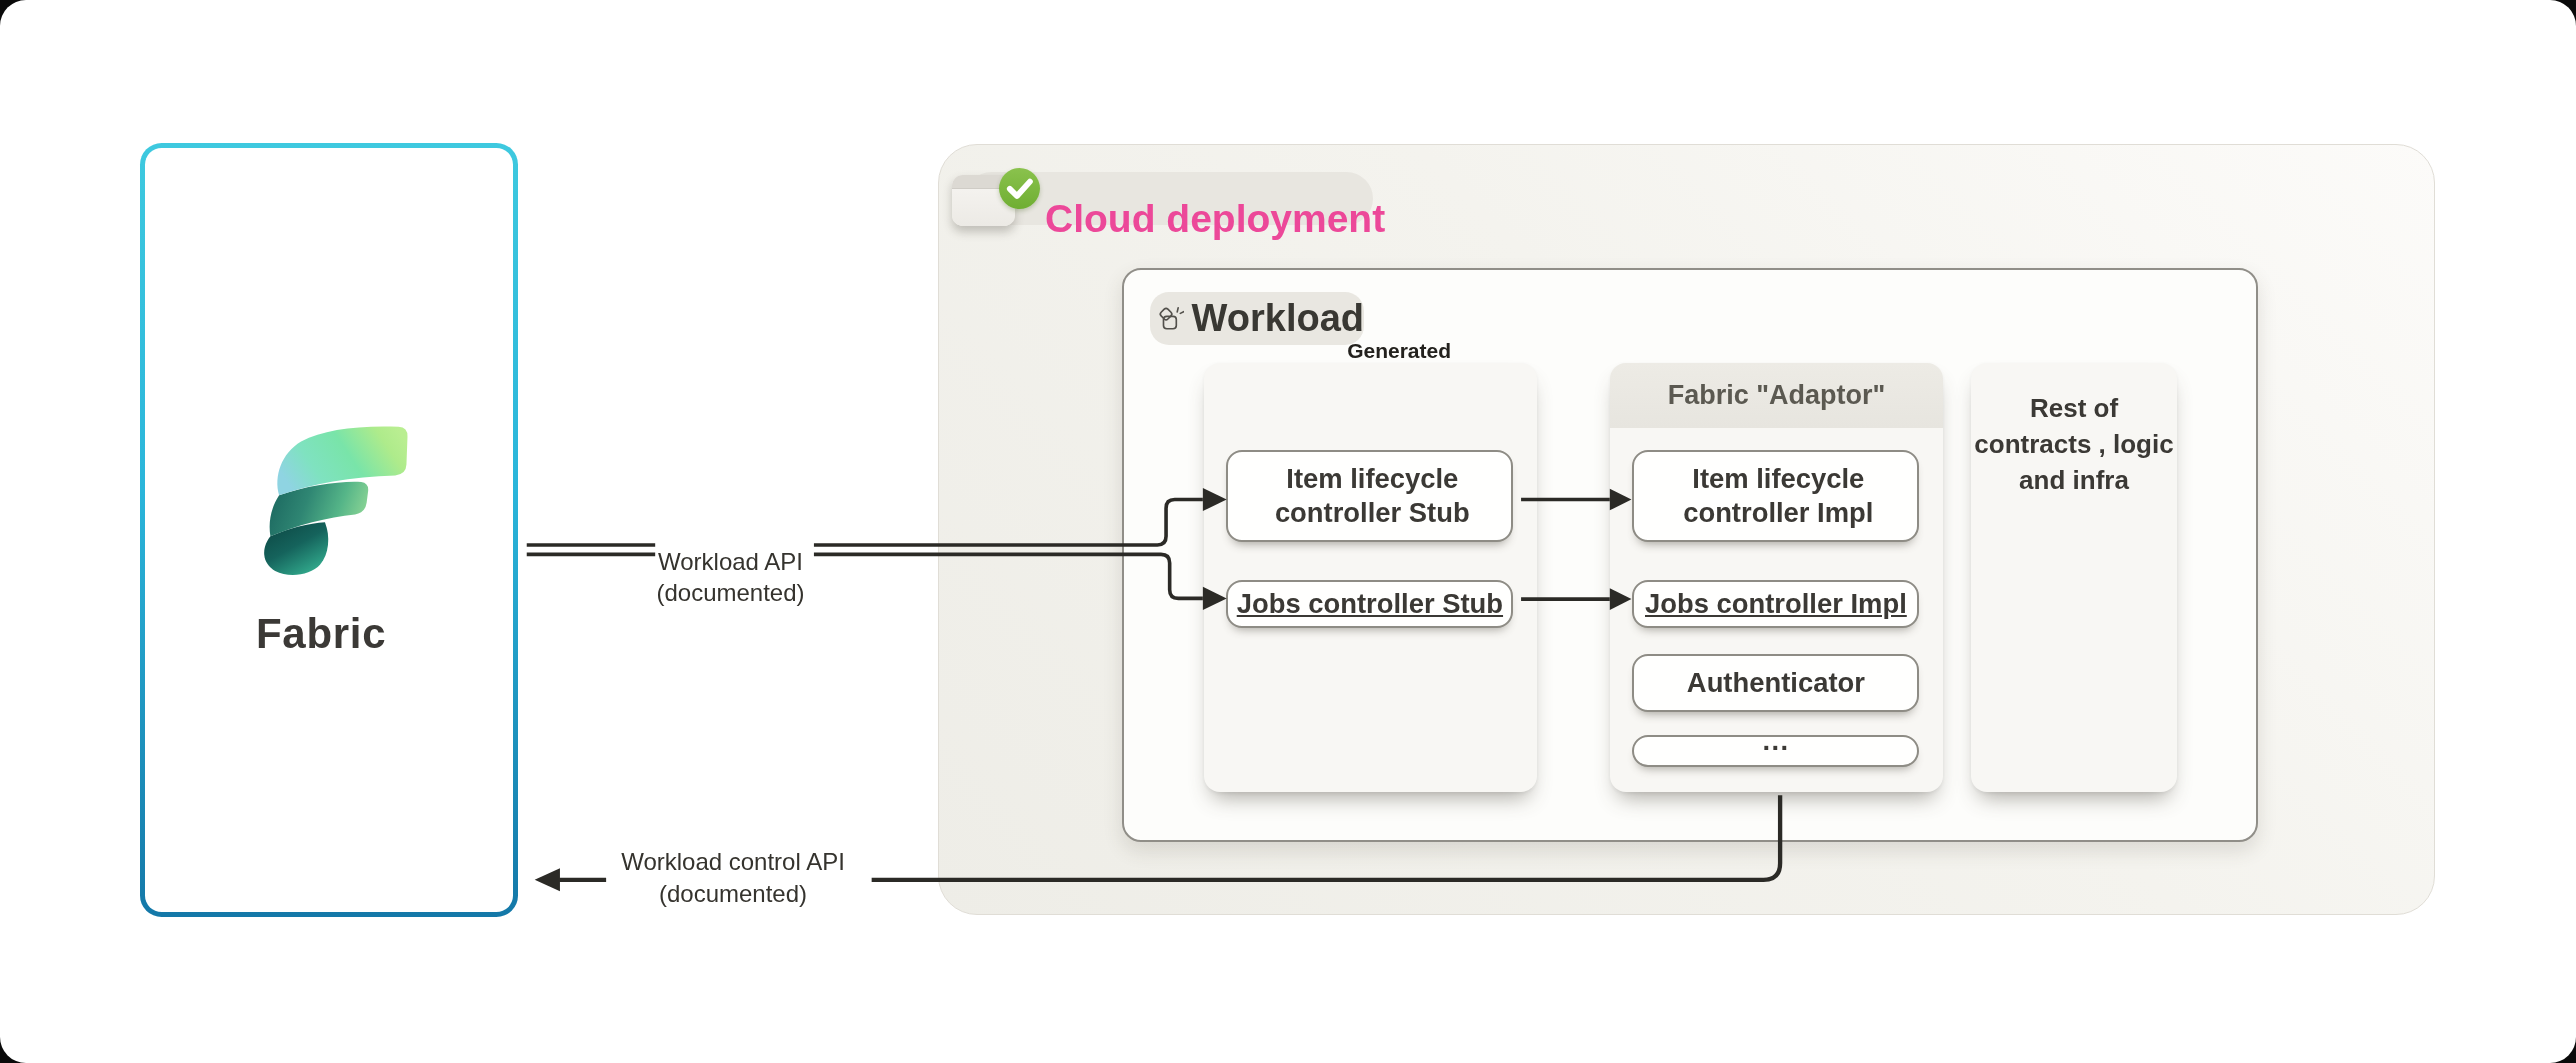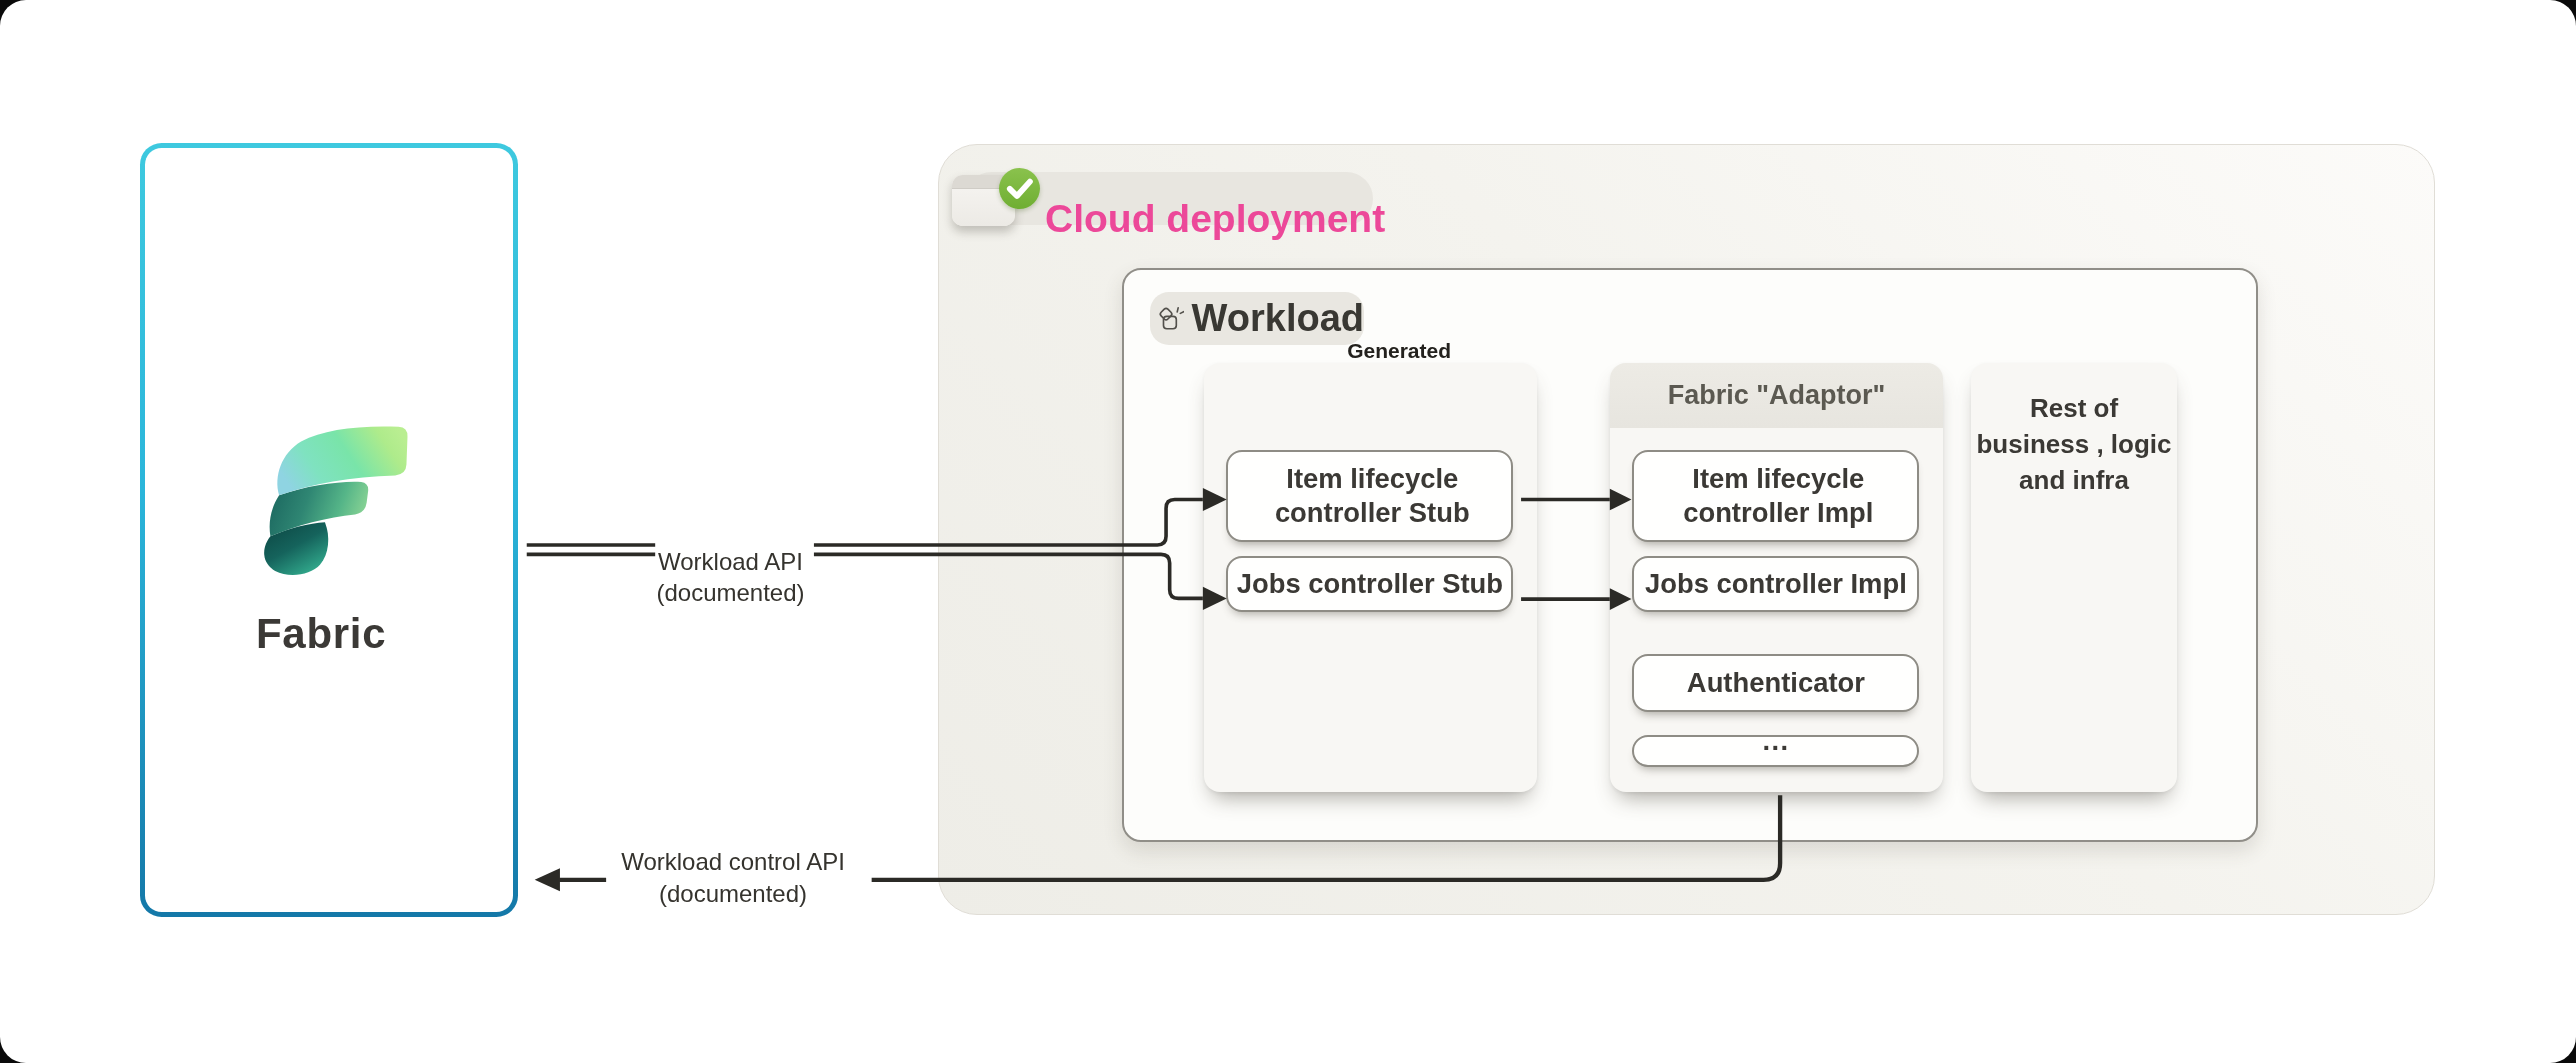--- a/index.html
+++ b/index.html
@@ -46,21 +46,21 @@
   .col-adaptor { left:1610px; width:333px; }
   .col-rest { left:1971px; width:206px; padding-top:27.4px; }
   .col-header { height:65px; border-radius:16px 16px 0 0; display:flex; align-items:center; justify-content:center;
     background:linear-gradient(180deg,#edebe5 0%, #e7e5df 100%);
     font-size:27px; font-weight:600; color:#5b5951; white-space:nowrap; }
   .node { position:absolute; left:22.4px; width:287px; background:#fffffe; border:2.2px solid #8e8c85; border-radius:16px;
     display:flex; align-items:center; justify-content:center; text-align:center; padding:0 7.2px;
     font-size:27.4px; font-weight:600; color:#3b3935; line-height:34px;
     box-shadow:0 6.5px 10px -5px rgba(70,66,56,.45); }
   .node-1 { top:87px; height:92px;padding-left:12px; }
-  .node-2 { top:193px; height:56px; }
+  .node-2 { top:217px; height:48px;text-decoration:underline; }
   .node-3 { top:291px; height:58px; }
   .node-4 { top:372px; height:32px; }
   .node-4 span { display:block; transform:translateY(-30%); font-weight:700; letter-spacing:1.4px; }
   .rest-line { display:block; text-align:center; font-size:26px; font-weight:600; color:#3b3935; line-height:36px; white-space:nowrap; }
 
   
   #arrows { position:absolute; left:0; top:0; width:2576px; height:1064px; z-index:5; pointer-events:none; }
   .api-label { position:absolute; z-index:6; text-align:center; font-size:24px; color:#35332e; }
   .api-label div { white-space:nowrap; }
   .api-label-top { left:648px; top:546px; width:165px; line-height:31px; }
@@ -139,21 +139,21 @@
     <div class="node node-1">Item lifecycle controller Impl</div>
     <div class="node node-2">Jobs controller Impl</div>
     <div class="node node-3">Authenticator</div>
     <div class="node node-4">
       <span>...</span>
     </div>
   </div>
 
   <div class="col col-rest">
     <span class="rest-line">Rest of</span>
-    <span class="rest-line">business , logic</span>
+    <span class="rest-line">contracts , logic</span>
     <span class="rest-line">and infra</span>
   </div>
 
   <svg id="arrows" viewBox="0 0 3570 1474" width="2576" height="1064">
     <g stroke="#2b2a26" stroke-width="5" fill="none" stroke-linejoin="round">
       <path d="M730,755 H908"></path>
       <path d="M730,768 H908"></path>
       <path d="M1128,755 H1604 Q1616,755 1616,743 V704 Q1616,692 1628,692 H1667"></path>
       <path d="M1128,768 H1609 Q1621,768 1621,780 V817 Q1621,829 1633,829 H1667"></path>
       <path d="M2108,692 H2231"></path>

